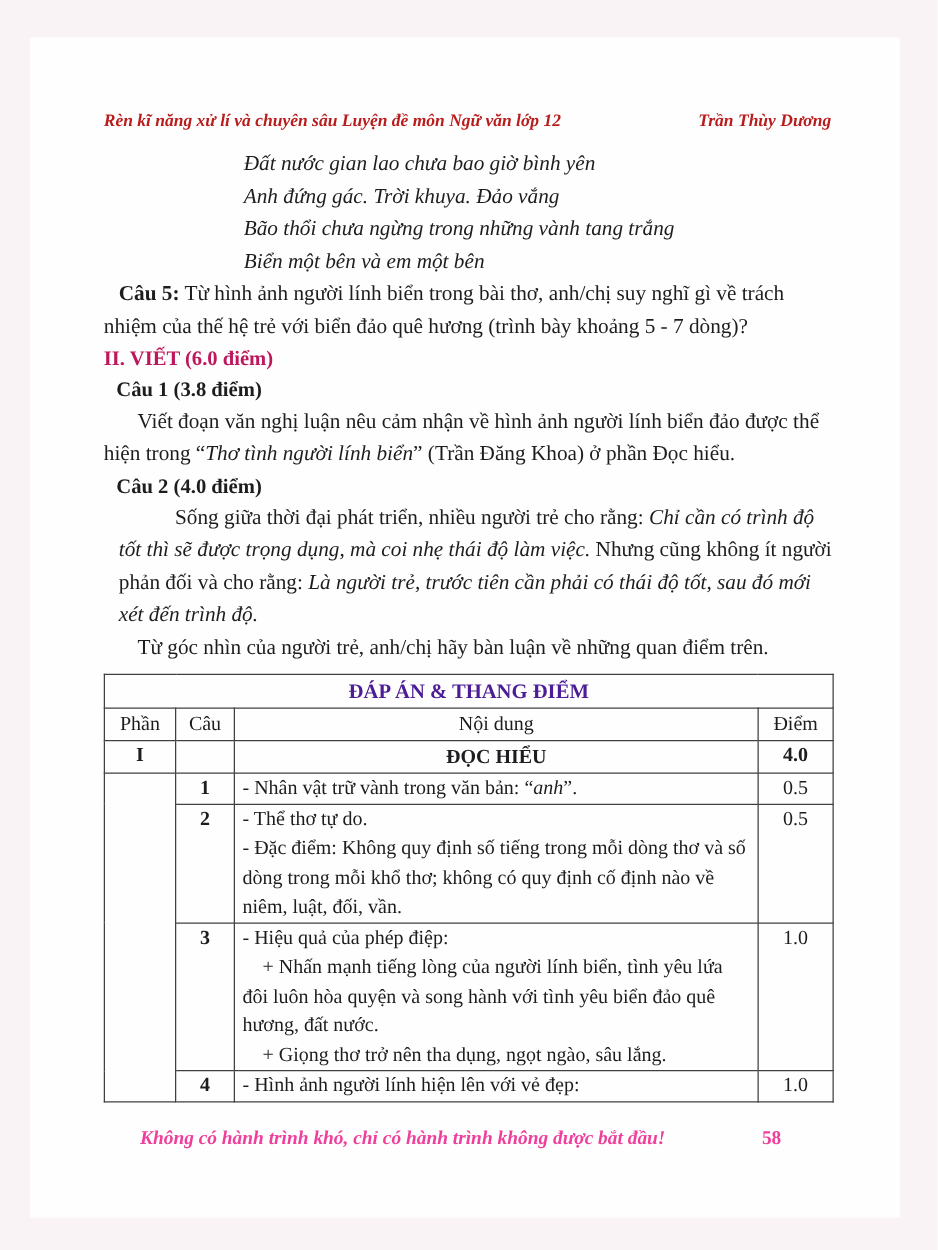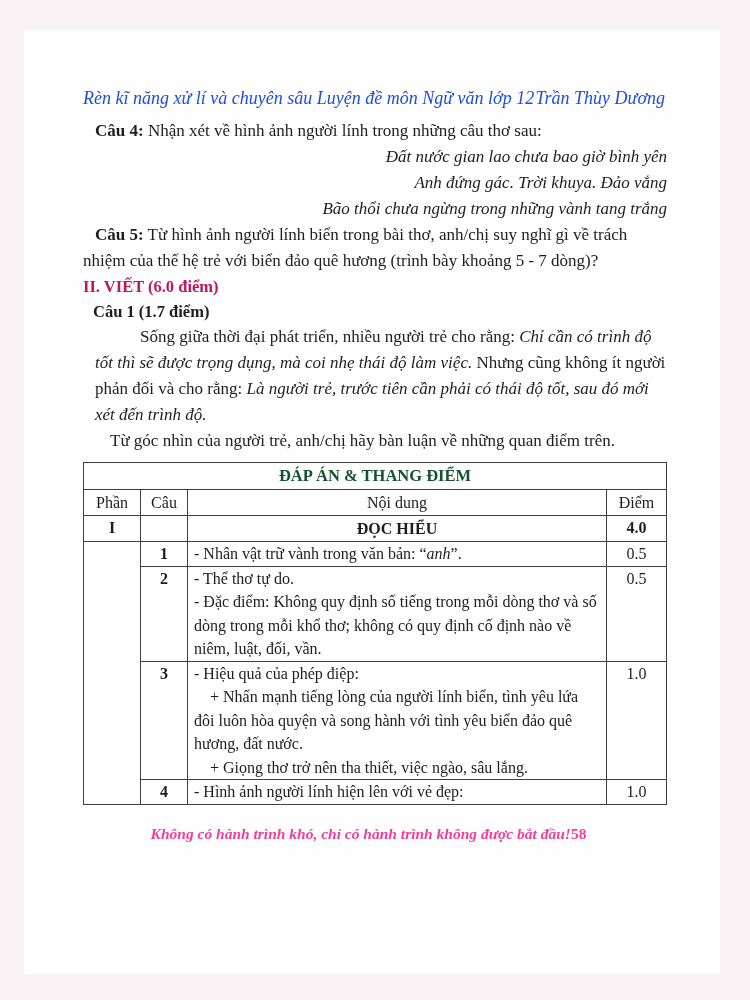--- a/index.html
+++ b/index.html
@@ -12,33 +12,33 @@
   }
   .sheet{
     position:absolute;left:24px;top:30px;width:696px;height:944px;
     background:#fffefe;
   }
   .inner{padding:58px 53px 0 59px;}
 
   
   .running-head{
     display:flex;justify-content:space-between;align-items:baseline;
-    font-weight:normal;font-style:italic;
-    font-size:18px;line-height:20px;
-    color:#1d4ed8;
+    font-weight:bold;font-style:italic;
+    font-size:14px;line-height:20px;
+    color:#b91c1c;
     margin:0 2px 10px 0;
   }
 
   
   .para{margin:0;font-size:17px;line-height:26px;}
   .indent-sm{text-indent:12px;}
   .indent-md{text-indent:27px;}
   .indent-lg{text-indent:45px;margin-left:12px;}
   .bold{font-weight:bold;}
-  .poem{margin:0 0 0 112px;font-style:italic;font-size:17px;line-height:26px;text-align:right;}
+  .poem{margin:0 0 0 112px;font-style:italic;font-size:17px;line-height:26px;}
   .poem p{margin:0;}
   .section-heading{
     margin:0;font-size:16.5px;line-height:25px;font-weight:bold;color:#be185d;
   }
   .cau-heading{
     margin:0;font-size:16.5px;line-height:25px;font-weight:bold;color:#1d1d1f;text-indent:10px;
   }
 
   
   table.answer-table{
@@ -47,69 +47,71 @@
     margin-top:8px;
     table-layout:fixed;
     font-size:16px;line-height:23.5px;
   }
   table.answer-table td,table.answer-table th{
     border:1.5px solid #404040;
     padding:0 6px;
     vertical-align:top;
   }
   .title-cell{
-    text-align:center;font-weight:bold;color:#14532d;font-size:16.5px;height:26px;
+    text-align:center;font-weight:bold;color:#4c1d95;font-size:16.5px;height:26px;
     line-height:26px;
   }
   th{ text-align:center;font-weight:normal;height:25px;line-height:25px;padding:0 2px; }
   .cell-top{padding-top:1px;}
   .content-cell p{margin:0;}
   .content-cell p.plus{text-indent:16px;}
   .section-noidung{text-align:center;font-weight:bold;height:25px;line-height:25px;}
   .section-phan{text-align:center;font-weight:bold;}
   .section-diem{text-align:center;font-weight:bold;font-family:Liberation Serif, serif;}
   .cau-num{text-align:center;font-weight:bold;}
   .diem-val{text-align:center;}
 
   
   .page-footer{
-    display:flex;justify-content:center;align-items:baseline;
+    display:flex;justify-content:space-between;align-items:baseline;
     margin-top:20px;
     padding:0 42px 0 29px;
     color:#ef3f9c;font-weight:bold;
   }
   .footer-quote{font-style:italic;font-size:15.5px;}
   .footer-num{font-size:15.5px;}
 </style>
 </head>
 <body>
 
 <div class="sheet">
   <div class="inner">
 
     <div class="running-head">
       <span>Rèn kĩ năng xử lí và chuyên sâu Luyện đề môn Ngữ văn lớp 12</span>
       <span>Trần Thùy Dương</span>
     </div>
 
-    <p class="para indent-sm"><span class="bold">Câu 4:</span><span> Nhận xét về hình ảnh người lính trong những câu thơ sau:</span></p>
 
     <div class="poem">
       <p>Đất nước gian lao chưa bao giờ bình yên</p>
       <p>Anh đứng gác. Trời khuya. Đảo vắng</p>
       <p>Bão thổi chưa ngừng trong những vành tang trắng</p>
+      <p>Biển một bên và em một bên</p>
     </div>
 
     <p class="para indent-sm"><span class="bold">Câu 5:</span><span> Từ hình ảnh người lính biển trong bài thơ, anh/chị suy nghĩ gì về trách nhiệm của thế hệ trẻ với biển đảo quê hương (trình bày khoảng 5 - 7 dòng)?</span></p>
 
     <h2 class="section-heading">II. VIẾT (6.0 điểm)</h2>
 
-    <h3 class="cau-heading">Câu 1 (1.7 điểm)</h3>
+    <h3 class="cau-heading">Câu 1 (3.8 điểm)</h3>
 
+    <p class="para indent-md"><span>Viết đoạn văn nghị luận nêu cảm nhận về hình ảnh người lính biển đảo được thể hiện trong “</span><i>Thơ tình người lính biển</i><span>” (Trần Đăng Khoa) ở phần Đọc hiểu.</span></p>
 
+    <h3 class="cau-heading">Câu 2 (4.0 điểm)</h3>
 
     <p class="para indent-lg"><span>Sống giữa thời đại phát triển, nhiều người trẻ cho rằng: </span><i>Chỉ cần có trình độ tốt thì sẽ được trọng dụng, mà coi nhẹ thái độ làm việc.</i><span> Nhưng cũng không ít người phản đối và cho rằng: </span><i>Là người trẻ, trước tiên cần phải có thái độ tốt, sau đó mới xét đến trình độ.</i></p>
 
     <p class="para indent-md">Từ góc nhìn của người trẻ, anh/chị hãy bàn luận về những quan điểm trên.</p>
 
     <table class="answer-table">
       <colgroup>
         <col style="width:57px">
         <col style="width:47px">
         <col>
@@ -145,21 +147,21 @@
             <p>- Thể thơ tự do.</p>
             <p>- Đặc điểm: Không quy định số tiếng trong mỗi dòng thơ và số dòng trong mỗi khổ thơ; không có quy định cố định nào về niêm, luật, đối, vần.</p>
           </td>
           <td class="diem-val cell-top">0.5</td>
         </tr>
         <tr>
           <td class="cau-num cell-top">3</td>
           <td class="content-cell cell-top">
             <p>- Hiệu quả của phép điệp:</p>
             <p class="plus">+ Nhấn mạnh tiếng lòng của người lính biển, tình yêu lứa đôi luôn hòa quyện và song hành với tình yêu biển đảo quê hương, đất nước.</p>
-            <p class="plus">+ Giọng thơ trở nên tha thiết, việc ngào, sâu lắng.</p>
+            <p class="plus">+ Giọng thơ trở nên tha dụng, ngọt ngào, sâu lắng.</p>
           </td>
           <td class="diem-val cell-top">1.0</td>
         </tr>
         <tr>
           <td class="cau-num cell-top">4</td>
           <td class="content-cell cell-top">
             <p>- Hình ảnh người lính hiện lên với vẻ đẹp:</p>
           </td>
           <td class="diem-val cell-top">1.0</td>
         </tr>

